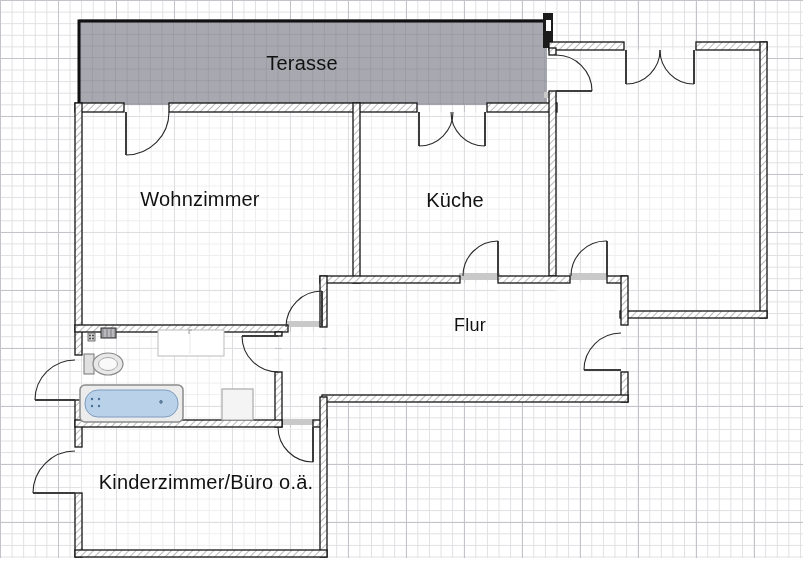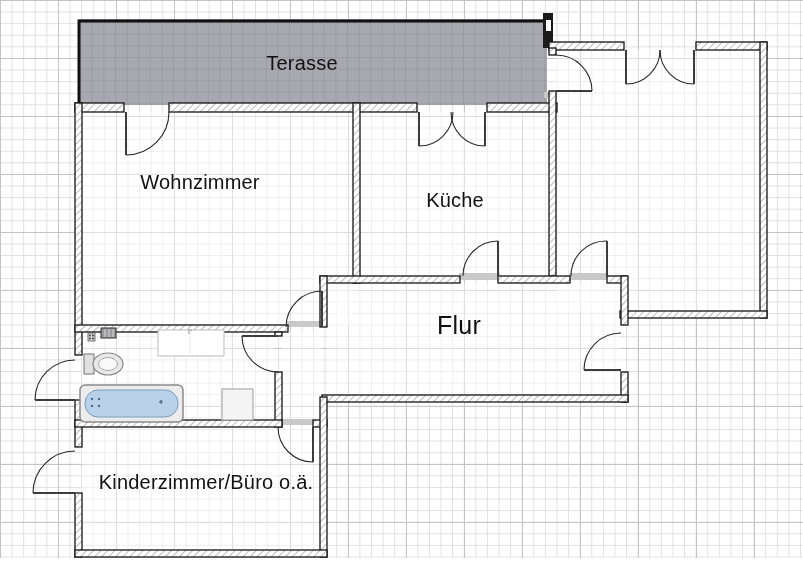--- a/index.html
+++ b/index.html
@@ -214,17 +214,17 @@
           <circle cx="99" cy="406" r="1.2" fill="#4a6f94"></circle>
       <circle cx="161" cy="402" r="1.4" fill="#5a7folder"></circle>
       <circle cx="161" cy="402" r="1.4" fill="#5a7fa4"></circle>
     </g>
 
     <rect x="222" y="389" width="31" height="31" fill="#f4f4f4" stroke="#aaa" stroke-width="1.2"></rect>
   </g>
 </svg>
 
   <div class="room-label" style="left:302px;top:63px;">Terasse</div>
-  <div class="room-label" style="left:200px;top:182px;">Wohnzimmer</div>
+  <div class="room-label" style="left:200px;top:199px;">Wohnzimmer</div>
   <div class="room-label" style="left:455px;top:200px;">Küche</div>
-  <div class="room-label" style="left:459px;top:325px;font-size:25px;">Flur</div>
+  <div class="room-label" style="left:470px;top:325px;font-size:18px;">Flur</div>
   <div class="room-label" style="left:206px;top:482px;">Kinderzimmer/Büro o.ä.</div>
 </div>
 
 </body></html>

